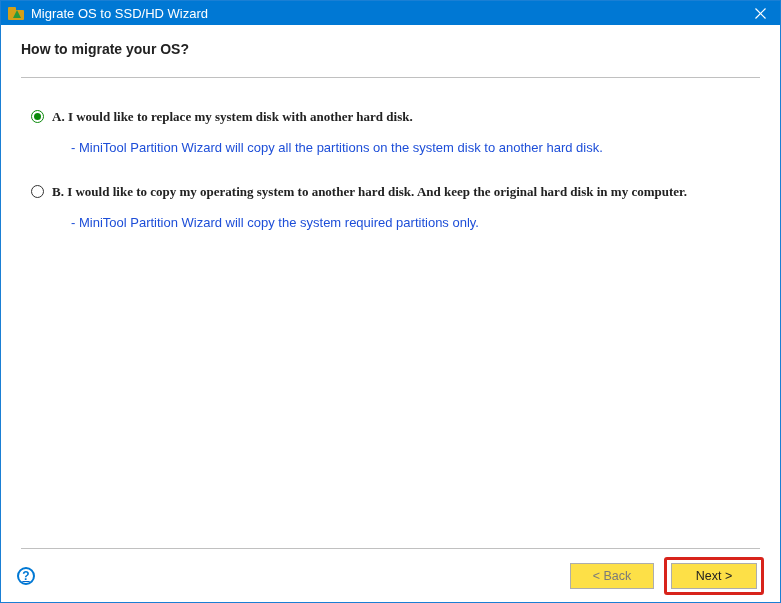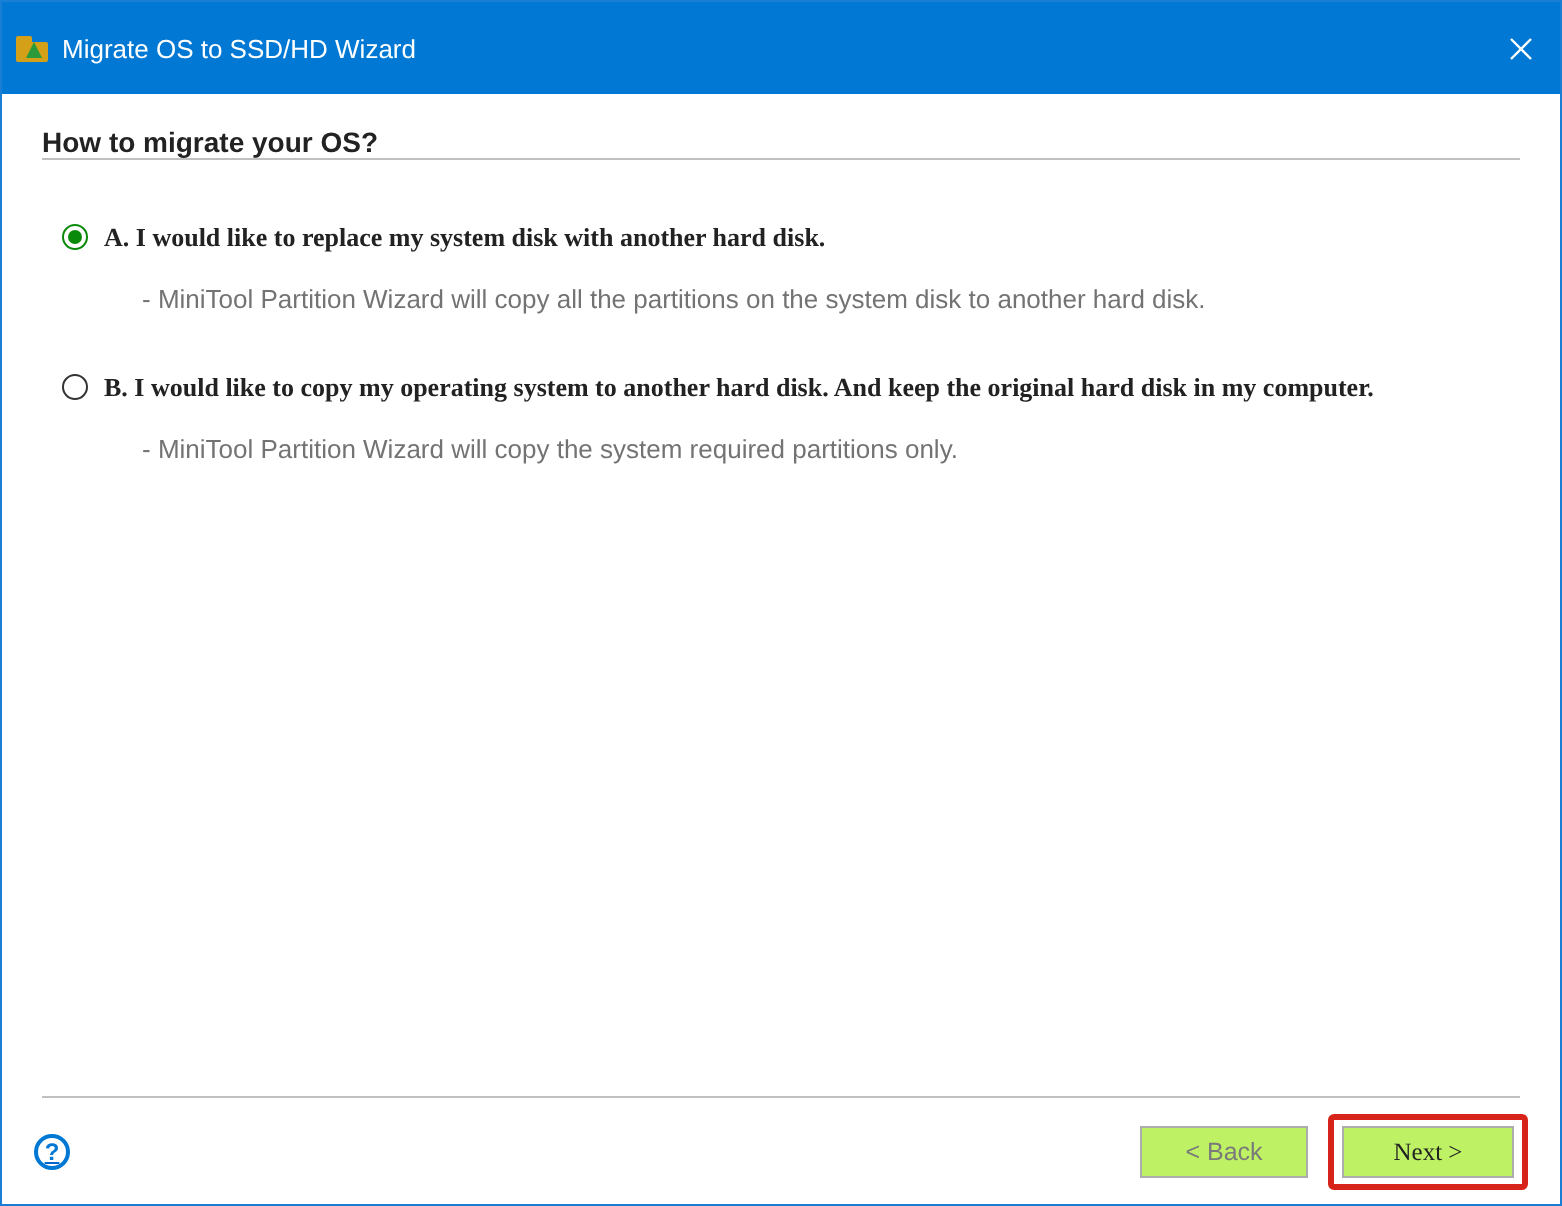--- a/index.html
+++ b/index.html
@@ -7,21 +7,21 @@
       font-family: "Segoe UI", Tahoma, Arial, sans-serif;
       font-size: 13px;
       width: 781px;
       height: 603px;
       background: #fff;
       border: 1px solid #1a7fd4;
       position: relative;
       overflow: hidden;
     }
     .title-bar {
-      height: 46px;
+      height: 24px;
       background: #0078d4;
       color: #fff;
       display: flex;
       align-items: center;
       padding: 0 6px;
     }
     .title-bar .app-icon {
       width: 18px;
       height: 18px;
       margin-right: 6px;
@@ -44,21 +44,21 @@
       cursor: pointer;
     }
     .close-btn svg { width: 11px; height: 11px; }
     .content {
       padding: 16px 20px 0 20px;
     }
     .page-title {
       font-weight: 600;
       font-size: 14px;
       color: #222;
-      margin-bottom: 0;
+      margin-bottom: 20px;
     }
     .page-subtitle {
       font-size: 13px;
       color: #222;
       margin-bottom: 12px;
     }
     .divider-top {
       border: none;
       border-top: 1px solid #c0c0c0;
       margin: 0 0 30px 0;
@@ -97,21 +97,21 @@
     }
     .option-label {
       font-weight: 700;
       font-size: 13px;
       color: #222;
       line-height: 1.4;
       font-family: Liberation Serif, serif;
     }
     .option-desc {
       font-size: 13px;
-      color: #737373;
+      color: #1d4ed8;
       margin: 0 0 28px 40px;
     }
     .footer {
       position: absolute;
       left: 0;
       right: 0;
       bottom: 0;
       height: 52px;
       display: flex;
       align-items: center;
@@ -150,21 +150,21 @@
     .footer-buttons {
       margin-left: auto;
       display: flex;
       align-items: center;
       gap: 10px;
     }
     .btn {
       min-width: 84px;
       height: 26px;
       border: 1px solid #adadad;
-      background: #bef264;
+      background: #fde047;
       color: #222;
       font-size: 12.5px;
       font-family: inherit;
       cursor: pointer;
       display: inline-flex;
       align-items: center;
       justify-content: center;
       padding: 0 10px;
     }
     .btn[disabled] {
@@ -172,21 +172,20 @@
       cursor: default;
     }
     .next-wrap {
       border: 3px solid #d8231b;
       border-radius: 3px;
       padding: 3px 4px;
       display: inline-flex;
     }
     .btn-next {
       min-width: 86px;
-      font-family: Liberation Serif, serif;
     }
   </style>
 </head>
 <body>
 
 <div class="title-bar">
   <span class="app-icon">
     <svg viewBox="0 0 18 18">
       <rect x="1" y="6" width="16" height="10" rx="1" fill="#d4a018"></rect>
       <rect x="1" y="3" width="8" height="5" rx="1" fill="#d4a018"></rect>

